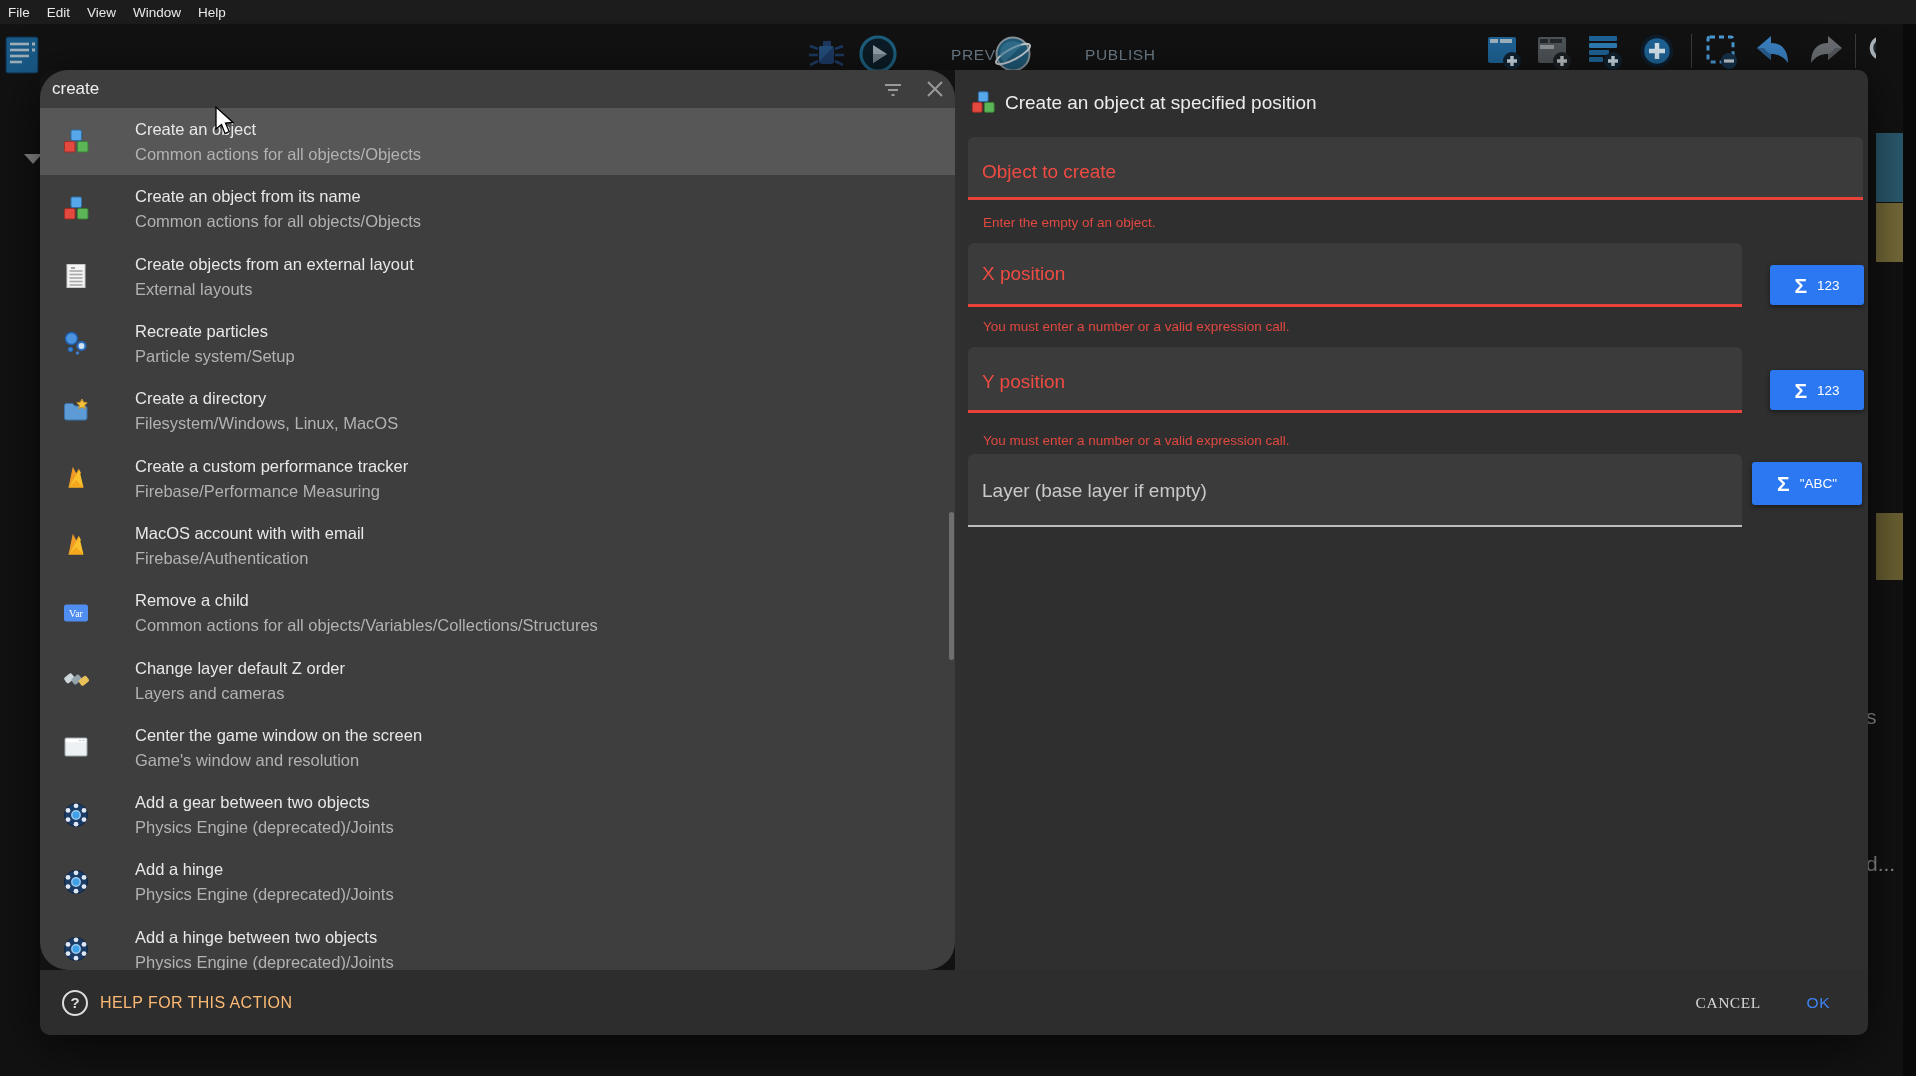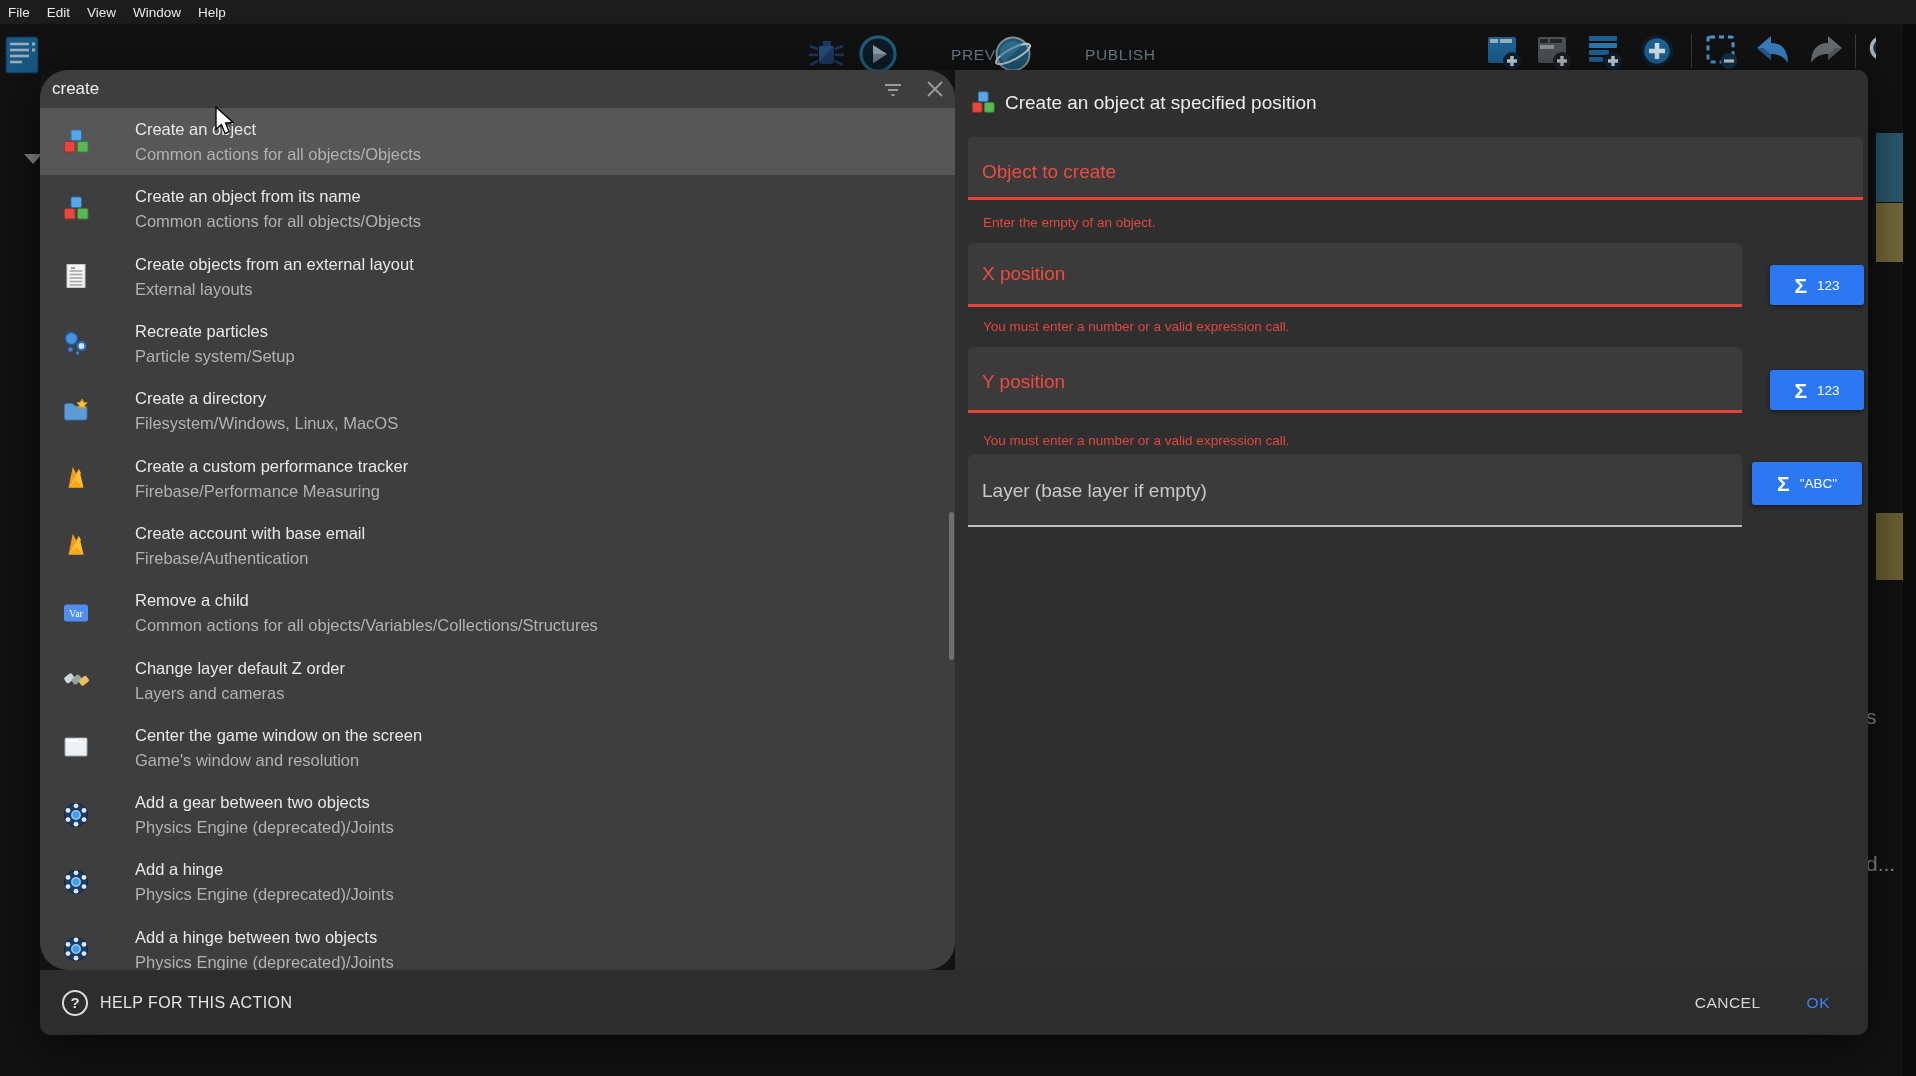--- a/index.html
+++ b/index.html
@@ -66,22 +66,22 @@
   .expr-val { font-size:13.5px; }
   .b1 { left:815px; top:195px; width:94px;  height:40px; }
   .b2 { left:815px; top:300px; width:94px;  height:40px; }
   .b3 { left:797px; top:392px; width:110px; height:43px; }
   
   .dfooter { position:absolute; left:0; top:900px; width:1828px; height:65px; background:#2d2d2d;
     display:flex; align-items:center; padding:0 38px 0 22px; }
   .help-btn { display:flex; align-items:center; gap:12px; cursor:pointer; }
   .help-circle { width:26px; height:26px; border:2px solid #dcdcdc; border-radius:50%;
     display:grid; place-items:center; font-size:15px; font-weight:bold; color:#dcdcdc; }
-  .help-label { font-size:16px; color:#e5e5e5; letter-spacing:0.4px; }
-  .cancel-btn { margin-left:auto; font-size:15.5px; color:#d6d6d6; letter-spacing:0.5px; cursor:pointer; background:none; border:none; font-family:Liberation Sans, sans-serif; }
+  .help-label { font-size:16px; color:#fdba74; letter-spacing:0.4px; }
+  .cancel-btn { margin-left:auto; font-size:15.5px; color:#d6d6d6; letter-spacing:0.5px; cursor:pointer; background:none; border:none; font-family:Liberation Serif, serif; }
   .ok-btn { margin-left:46px; font-size:15.5px; color:#3f82f4; letter-spacing:0.5px; cursor:pointer; background:none; border:none; font-family:inherit; }
   .cursor { position:absolute; left:214px; top:106px; z-index:50; }
 </style>
 </head>
 <body>
 
 <div class="screen">
 
   <div class="menubar">
     <span>File</span>
@@ -284,21 +284,21 @@
             </span>
           </div>
           <div class="row">
             <span class="row-icon"><svg width="28" height="28" viewBox="0 0 28 28">
                 <path d="M6.5 23.5 L10.8 2.8 L14.6 10 Z" fill="#f09a28"></path>
                 <path d="M6.5 23.5 L16.8 4.8 L19 9 Z" fill="#f6b024"></path>
                 <path d="M6.5 23.5 L17.5 6.5 L21.5 23.5 Z" fill="#fbc02d"></path>
                 <path d="M6.5 23.5 L21.5 23.5 L14 16 Z" fill="#f6a81c"></path>
               </svg></span>
             <span class="row-text">
-              <span class="row-title">Create account with base email</span>
+              <span class="row-title">MacOS account with with email</span>
               <span class="row-sub">Firebase/Authentication</span>
             </span>
           </div>
           <div class="row">
             <span class="row-icon"><svg width="28" height="28" viewBox="0 0 28 28">
                 <rect x="2" y="5.5" width="24" height="17" rx="2.5" fill="#4f8df0"></rect>
                 <text x="14" y="17.5" text-anchor="middle" font-size="10" font-family="Liberation Serif, serif" fill="#ffffff">Var</text>
               </svg></span>
             <span class="row-text">
               <span class="row-title">Remove a child</span>

